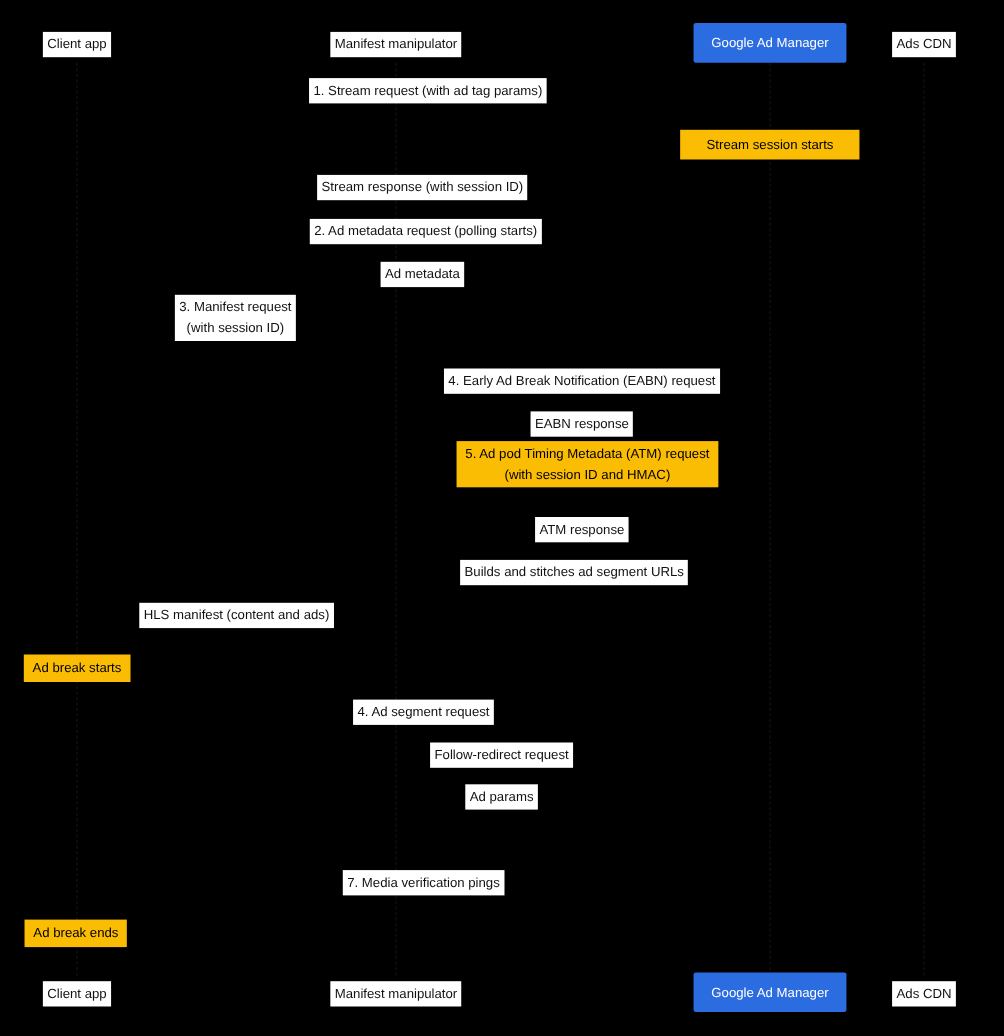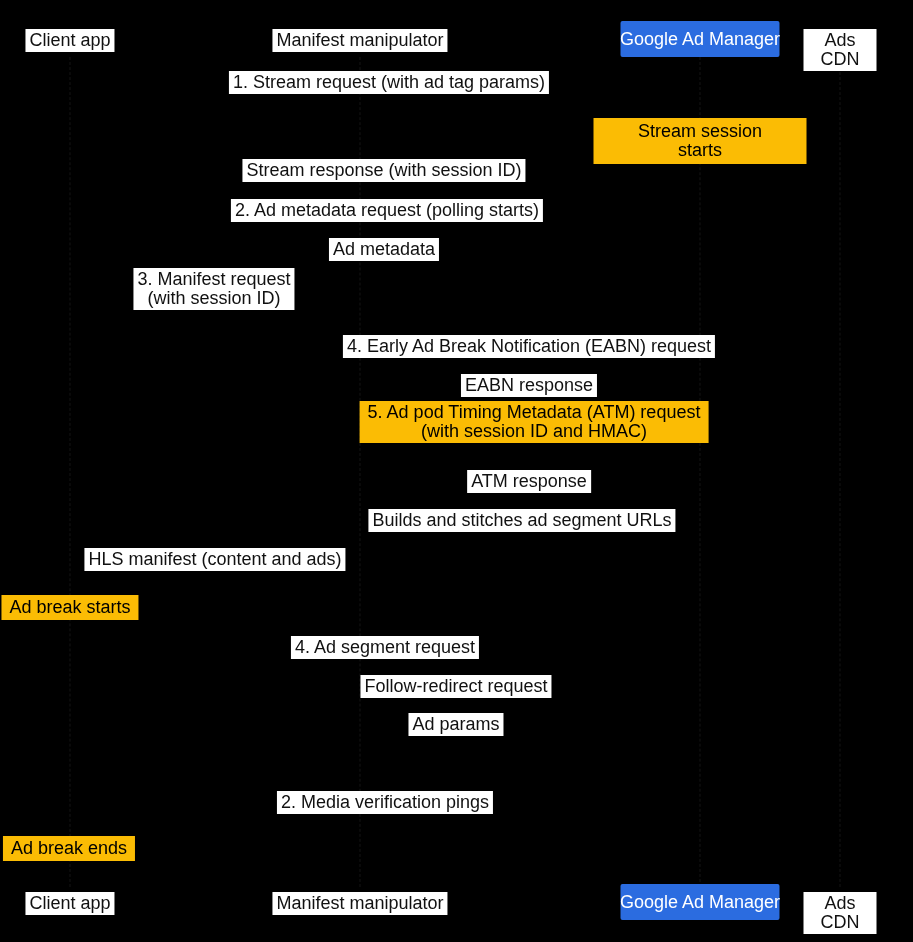--- a/index.html
+++ b/index.html
@@ -19,39 +19,39 @@
     position: absolute;
     top: 57px; bottom: 55px;
     width: 0;
     border-left: 1px dashed var(--lifeline, #141414);
     transform: translateX(-50%);
   }
   
   .node {
     position: absolute;
     transform: translateX(-50%);
-    font-size: 18px;
+    font-size: 12px;
     line-height: 19px;
     white-space: pre-line;
     text-align: center;
     color: var(--label_text, #111);
   }
   .plain {
     background: var(--label_bg, #fff);
     padding: 2px 4px;
   }
   .highlight {
     background: var(--accent_yellow, #fbbc04);
     padding: 4px 24px;
     color: #000;
   }
   .primary {
     background: var(--accent_blue, #2b6ce0);
     color: var(--blue_text, #fff);
-    width: 159px; height: 36px;
+    width: 139px; height: 36px;
     display: flex; align-items: center; justify-content: center;
     border-radius: 2px;
     white-space: nowrap;
   }
 </style>
 </head>
 <body>
 
 <div class="diagram">
 
@@ -76,21 +76,21 @@
   <div class="node plain" style="left:529px; top:374px">EABN response</div>
   <div class="node highlight" style="left:534px; top:401px; padding:2px 8px">5. Ad pod Timing Metadata (ATM) request
 (with session ID and HMAC)</div>
   <div class="node plain" style="left:529px; top:470px">ATM response</div>
   <div class="node plain" style="left:522px; top:509px">Builds and stitches ad segment URLs</div>
   <div class="node plain" style="left:215px; top:548px">HLS manifest (content and ads)</div>
   <div class="node highlight" style="left:70px;  top:595px; padding:3px 8px">Ad break starts</div>
   <div class="node plain" style="left:385px; top:636px">4. Ad segment request</div>
   <div class="node plain" style="left:456px; top:675px">Follow-redirect request</div>
   <div class="node plain" style="left:456px; top:713px">Ad params</div>
-  <div class="node plain" style="left:385px; top:791px">2. Media verification pings</div>
+  <div class="node plain" style="left:385px; top:791px">7. Media verification pings</div>
   <div class="node highlight" style="left:69px;  top:836px; padding:3px 8px">Ad break ends</div>
 
   <div class="node plain" style="left:70px;  top:892px">Client app</div>
   <div class="node plain" style="left:360px; top:892px">Manifest manipulator</div>
   <div class="node primary" style="left:700px; top:884px">Google Ad Manager</div>
   <div class="node plain" style="left:840px; top:892px">Ads CDN</div>
 
 </div>
 
 </body></html>

